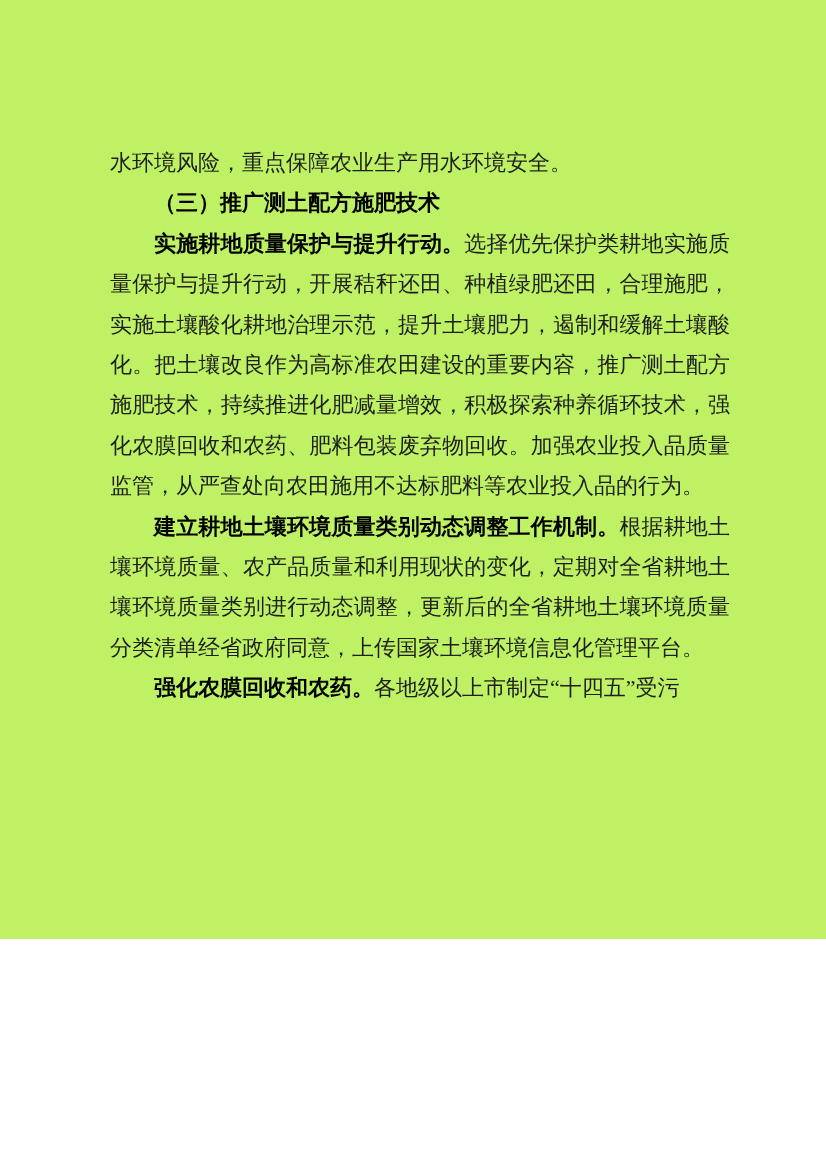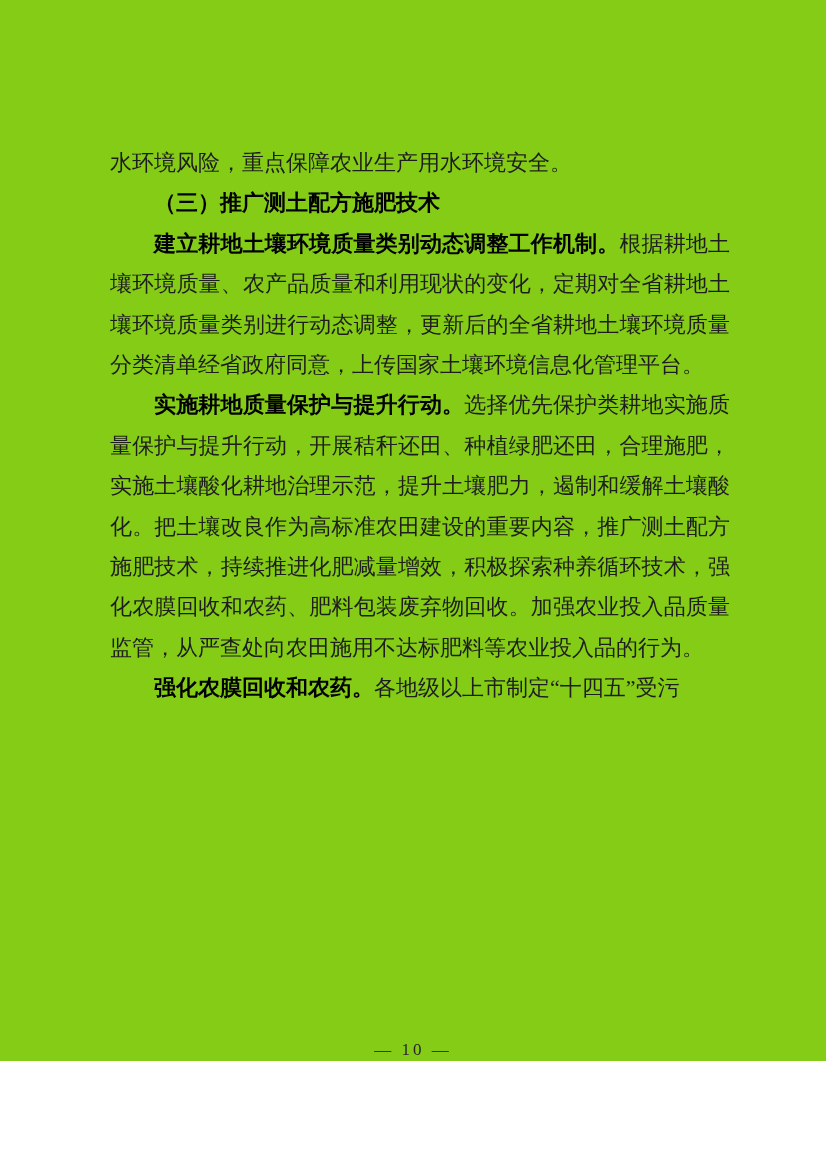--- a/index.html
+++ b/index.html
@@ -5,22 +5,22 @@
   html, body {
     margin: 0;
     padding: 0;
     width: 826px;
     height: 1169px;
     background: #ffffff;
   }
   .page {
     position: relative;
     width: 826px;
-    height: 1061px;
-    background: #84cc16;
+    height: 939px;
+    background: #bef264;
     overflow: hidden;
     font-family: "Liberation Serif", "DejaVu Serif", serif;
   }
   .content {
     position: absolute;
     left: 110px;
     top: 143px;
     width: 620px;
     font-size: 22px;
     line-height: 40.4px;
@@ -60,23 +60,23 @@
 
 <div class="page">
   <div class="content">
 
     <p class="continuation"><span>水环境风险，重点保障农业生产用水环境安全。</span></p>
 
 
     <p class="heading"><span>（三）推广测土配方施肥技术</span></p>
 
 
+    <p><span class="lead">实施耕地质量保护与提升行动。</span><span>选择优先保护类耕地实施质量保护与提升行动，开展秸秆还田、种植绿肥还田，合理施肥，实施土壤酸化耕地治理示范，提升土壤肥力，遏制和缓解土壤酸化。把土壤改良作为高标准农田建设的重要内容，推广测土配方施肥技术，持续推进化肥减量增效，积极探索种养循环技术，强化农膜回收和农药、肥料包装废弃物回收。加强农业投入品质量监管，从严查处向农田施用不达标肥料等农业投入品的行为。</span></p>
+
     <p><span class="lead">建立耕地土壤环境质量类别动态调整工作机制。</span><span>根据耕地土壤环境质量、农产品质量和利用现状的变化，定期对全省耕地土壤环境质量类别进行动态调整，更新后的全省耕地土壤环境质量分类清单经省政府同意，上传国家土壤环境信息化管理平台。</span></p>
-
-    <p><span class="lead">实施耕地质量保护与提升行动。</span><span>选择优先保护类耕地实施质量保护与提升行动，开展秸秆还田、种植绿肥还田，合理施肥，实施土壤酸化耕地治理示范，提升土壤肥力，遏制和缓解土壤酸化。把土壤改良作为高标准农田建设的重要内容，推广测土配方施肥技术，持续推进化肥减量增效，积极探索种养循环技术，强化农膜回收和农药、肥料包装废弃物回收。加强农业投入品质量监管，从严查处向农田施用不达标肥料等农业投入品的行为。</span></p>
 
 
     <p><span class="lead">强化农膜回收和农药。</span><span>各地级以上市制定“十四五”受污</span></p>
 
   </div>
 
   <div class="footer">— 10 —</div>
 </div>
 
 </body></html>

